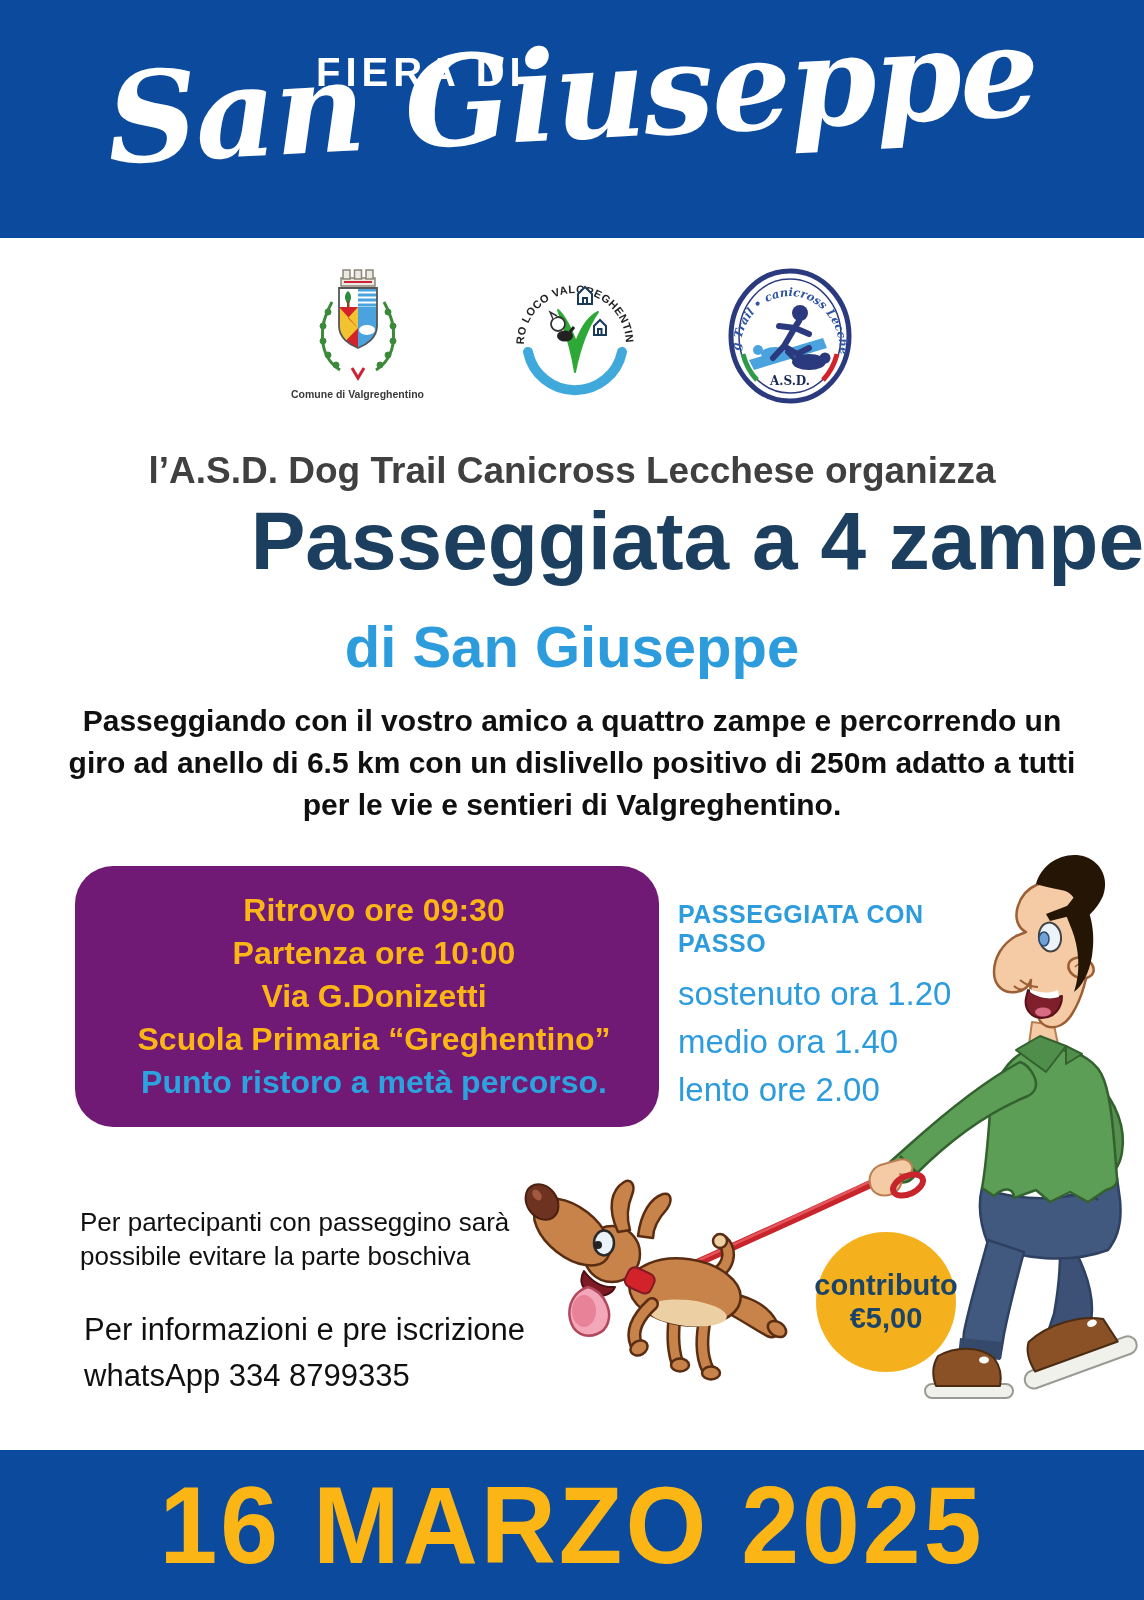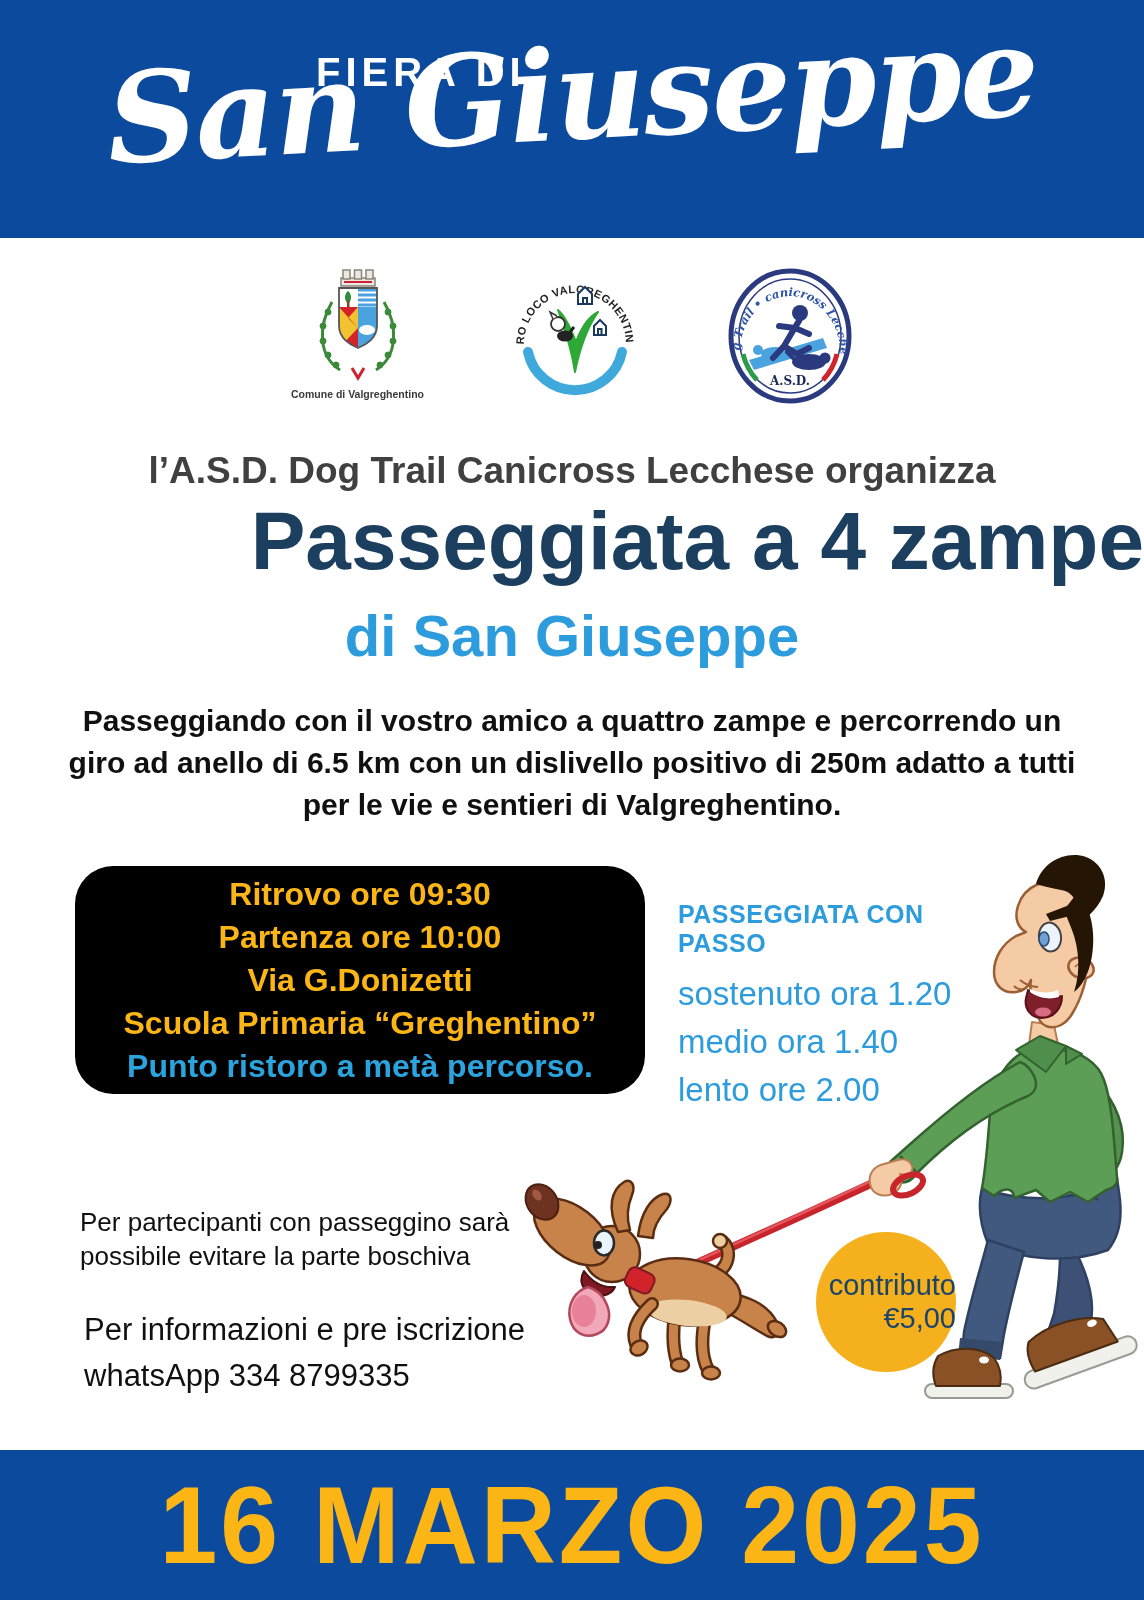--- a/index.html
+++ b/index.html
@@ -24,48 +24,48 @@
   
   .logo{display:flex;flex-direction:column;align-items:center;}
   .logo-comune{left:305px;top:268px;width:105px;}
   .logo-proloco{left:512px;top:264px;width:126px;}
   .logo-dogtrail{left:727px;top:268px;width:126px;}
   .logo-caption{font-size:10.5px;font-weight:bold;color:#3a3a3a;margin-top:2px;white-space:nowrap;}
 
   
   .organizer{left:0;right:0;top:450px;text-align:center;color:#404040;font-weight:bold;font-size:37px;}
   .title{left:0;right:0;top:494px;margin:0;text-align:right;color:#1C3F60;font-weight:bold;font-size:82px;}
-  .subtitle{left:0;right:0;top:602px;margin:0;text-align:center;color:#2D9CDD;font-weight:bold;font-size:58px;}
+  .subtitle{left:0;right:0;top:602px;margin:11px;text-align:center;color:#2D9CDD;font-weight:bold;font-size:58px;}
   .description{
     left:67px;top:700px;width:1010px;margin:0;text-align:center;color:#101010;
     font-size:30px;line-height:42px;font-weight:bold;
   }
 
   
   .info-box{
-    left:75px;top:866px;width:570px;height:228px;background:#000000;border-radius:38px;
-    display:flex;flex-direction:column;justify-content:center;text-align:center;
+    left:75px;top:866px;width:570px;height:261px;background:#701a75;border-radius:38px;
+    display:flex;flex-direction:column;justify-content:center;text-align:center;padding-left:14px;
   }
   .info-line{color:#FBB515;font-weight:bold;font-size:32px;line-height:43px;}
   .info-note{color:#2BA3DE;font-weight:bold;font-size:32px;line-height:43px;}
 
   
   .pace-block{left:678px;top:900px;width:330px;}
   .pace-heading{color:#2D9CDD;font-weight:bold;font-size:25px;letter-spacing:0.5px;margin-bottom:12px;}
   .pace-item{color:#2D9CDD;font-size:33px;line-height:48px;}
 
   
   .stroller-note{left:80px;top:1205px;width:430px;margin:0;color:#101010;font-size:26px;line-height:34px;}
   .info-contact{left:80px;top:1303px;margin:4px;color:#101010;font-size:31px;line-height:46px;}
 
   
   .contrib-circle{
     left:816px;top:1232px;width:140px;height:140px;border-radius:50%;background:#F4B11D;
-    display:flex;flex-direction:column;align-items:flex-end;justify-content:center;
-    color:#1C4468;font-weight:normal;font-size:29px;line-height:33px;z-index:1;
+    display:flex;flex-direction:column;align-items:center;justify-content:center;
+    color:#1C4468;font-weight:bold;font-size:29px;line-height:33px;z-index:1;
   }
 
   
   .illustration{left:480px;top:840px;width:664px;height:580px;z-index:2;}
 
   
   .bottom-banner{left:0;top:1450px;width:1144px;height:150px;background:#0B4A9C;}
   .date-text{
     width:100%;text-align:center;color:#FBB515;font-weight:bold;font-size:104px;
     line-height:150px;letter-spacing:3px;transform:scaleY(1.05);

